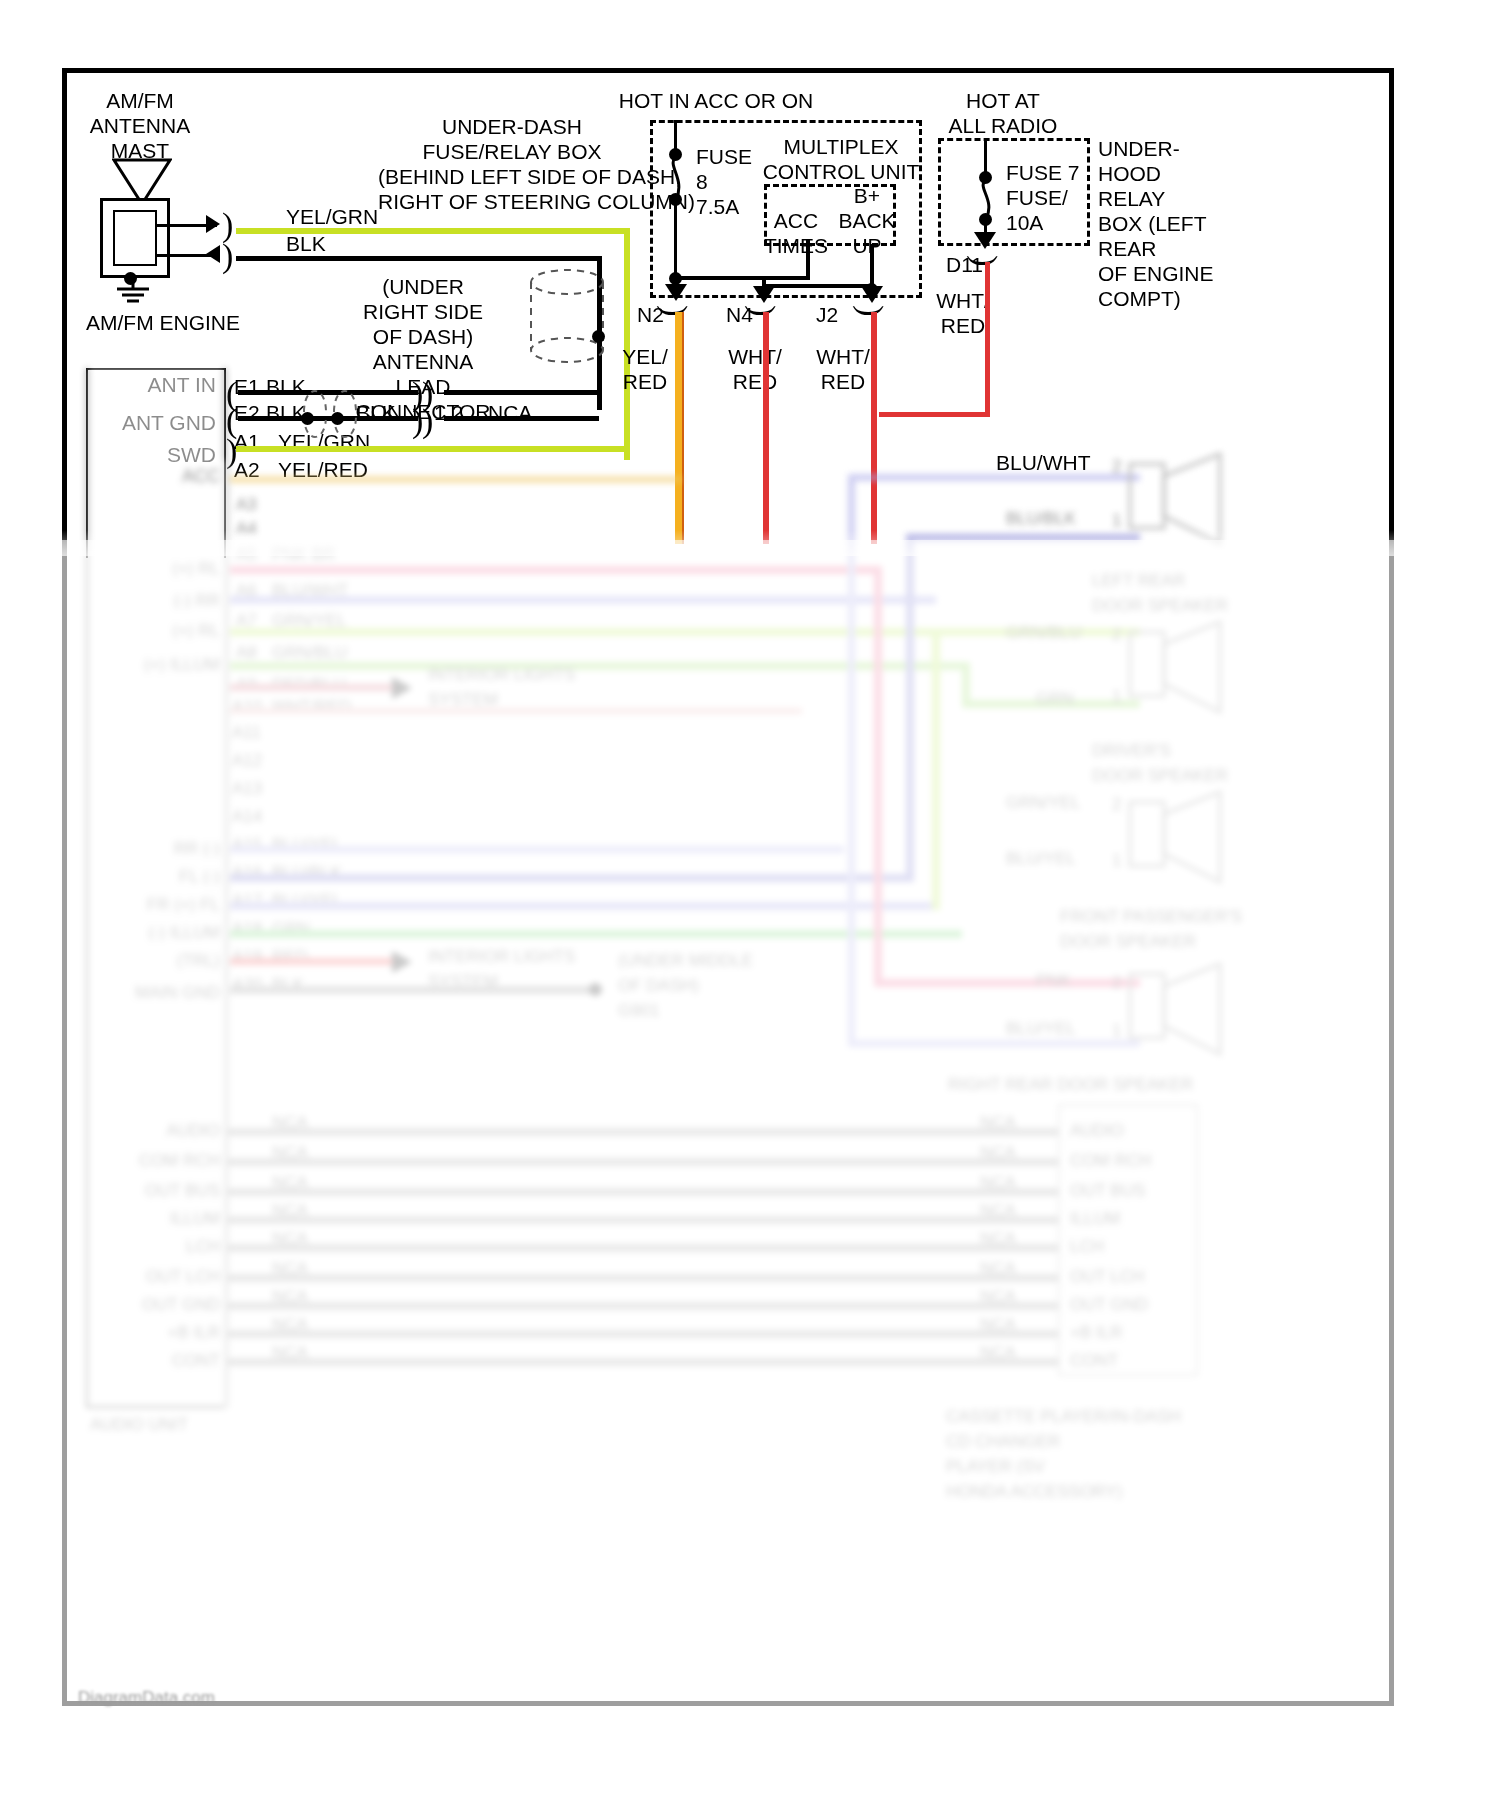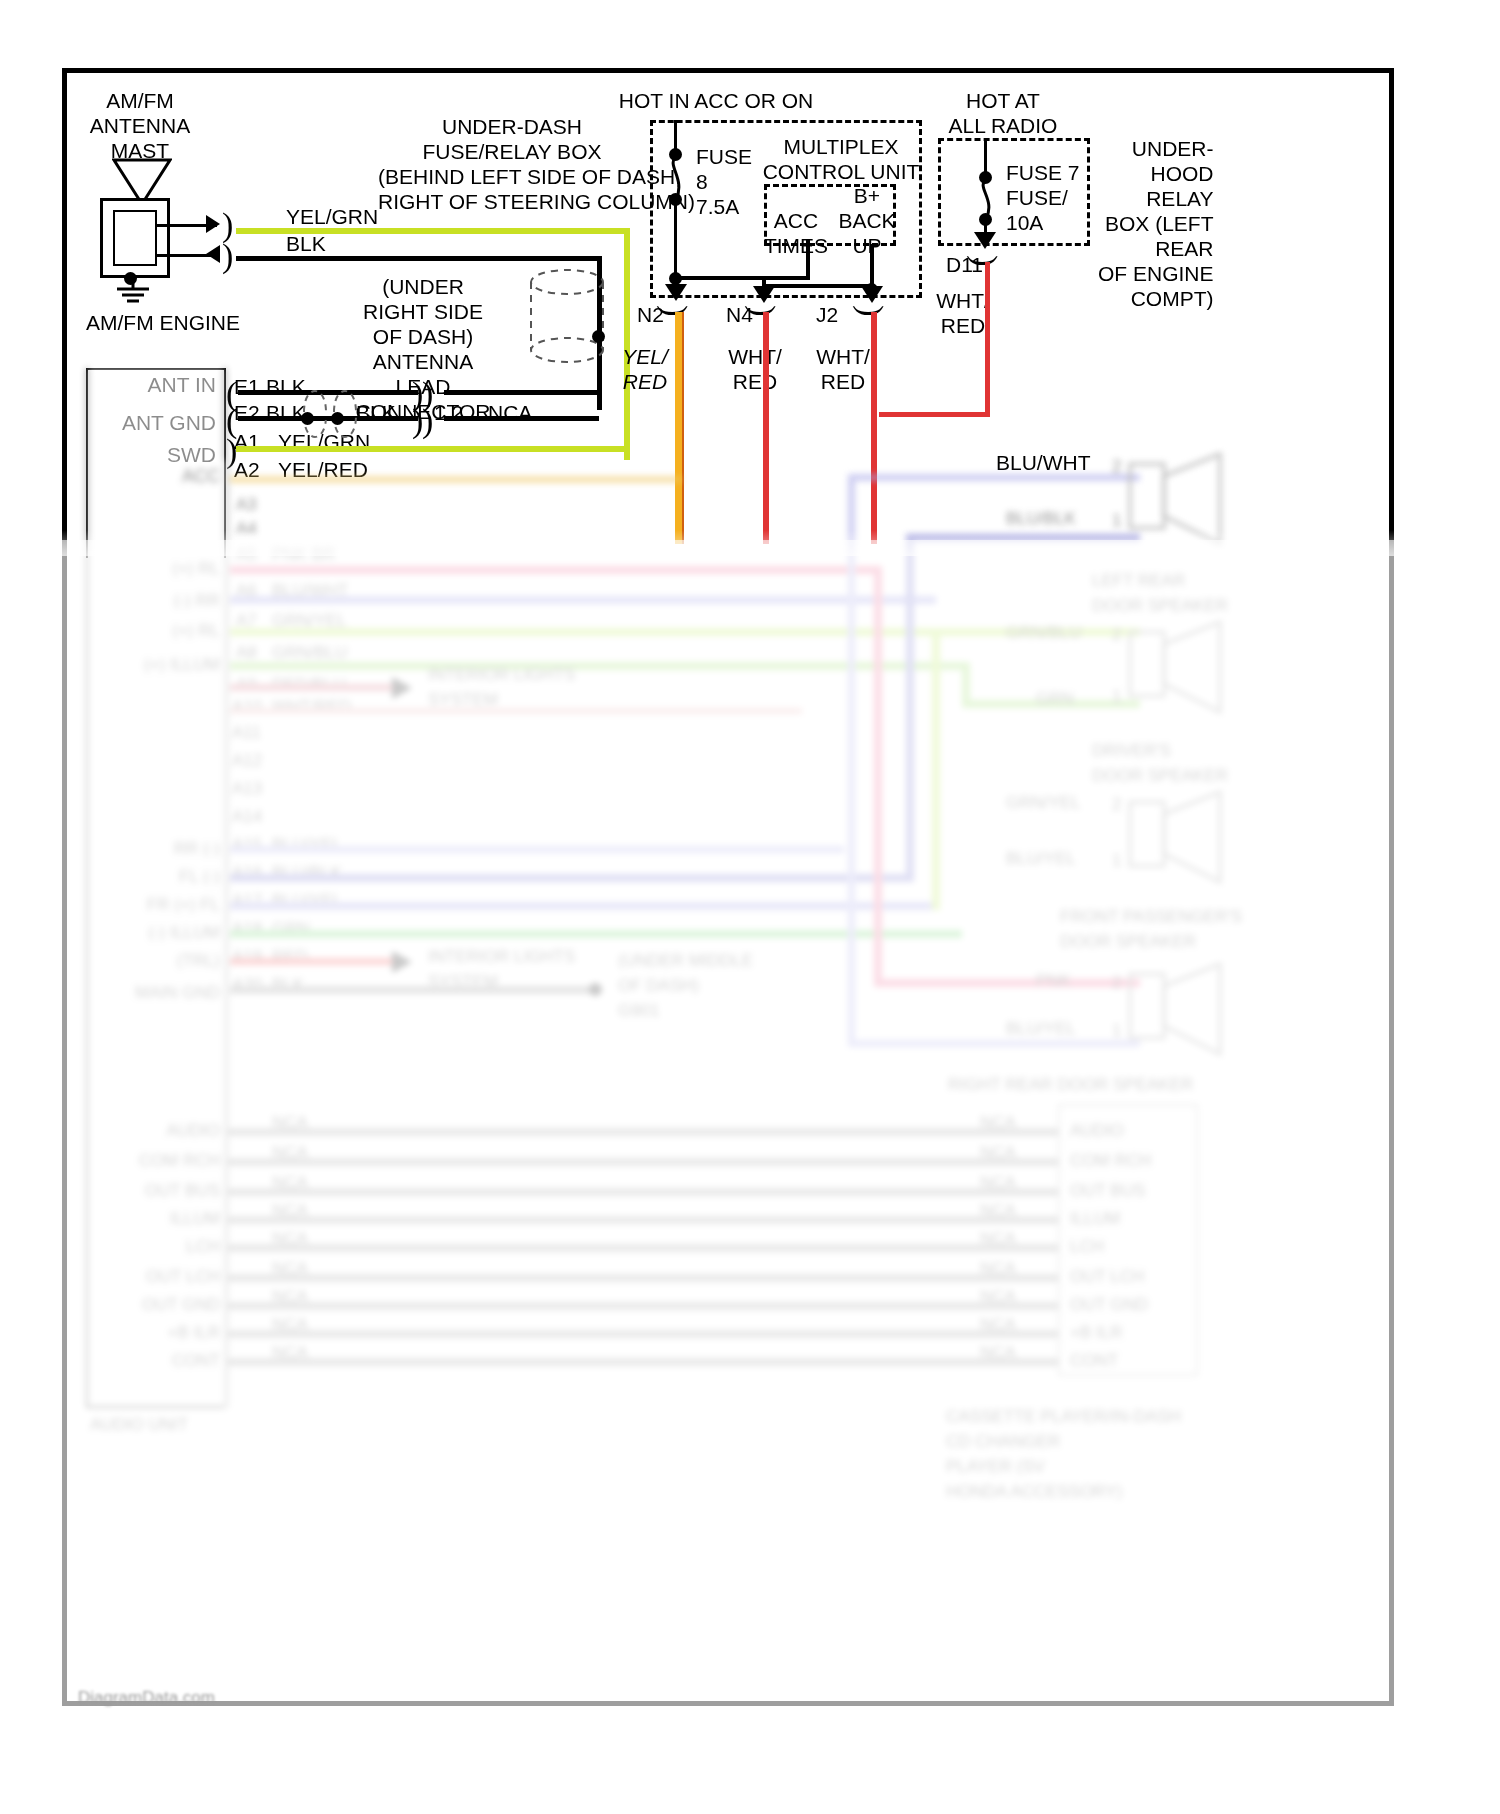--- a/index.html
+++ b/index.html
@@ -200,21 +200,21 @@
   <div class="arrd" style="left:753px;top:286px;"></div>
   <div class="arrd" style="left:861px;top:286px;"></div>
 
   <div class="t" style="left:637px;top:302px;">N2</div>
   <div class="t" style="left:726px;top:302px;">N4</div>
   <div class="t" style="left:816px;top:302px;">J2</div>
   <div class="brk" style="left:669px;top:294px;transform:rotate(90deg);">)</div>
   <div class="brk" style="left:757px;top:294px;transform:rotate(90deg);">)</div>
   <div class="brk" style="left:865px;top:294px;transform:rotate(90deg);">)</div>
 
-  <div class="t tc" style="left:614px;top:344px;width:62px;font-style:italic;">YEL/
+  <div class="t tc" style="left:614px;top:344px;width:62px;">YEL/
 RED</div>
   <div class="t tc" style="left:724px;top:344px;width:62px;">WHT/
 RED</div>
   <div class="t tc" style="left:812px;top:344px;width:62px;">WHT/
 RED</div>
 
   <div class="w" style="left:675px;top:312px;width:7px;height:232px;background:#f5b01f;border-right:2px solid #d06010;"></div>
   <div class="w" style="left:763px;top:312px;width:6px;height:232px;background:#e03434;"></div>
   <div class="w" style="left:871px;top:312px;width:6px;height:232px;background:#e03434;"></div>
 
@@ -232,21 +232,21 @@
   <div class="t" style="left:1006px;top:160px;">FUSE 7
 FUSE/
 10A</div>
   <div class="t" style="left:946px;top:252px;">D11</div>
   <div class="brk" style="left:979px;top:244px;transform:rotate(90deg);">)</div>
   <div class="t tc" style="left:932px;top:288px;width:62px;">WHT/
 RED</div>
   <div class="w" style="left:985px;top:262px;width:5px;height:154px;background:#e03434;"></div>
   <div class="h" style="left:879px;top:412px;width:111px;height:5px;background:#e03434;"></div>
 
-  <div class="t" style="left:1098px;top:136px;text-align:right;">UNDER-
+  <div class="t" style="left:1098px;top:136px;">UNDER-
 HOOD
 RELAY
 BOX (LEFT
 REAR
 OF ENGINE
 COMPT)</div>
 
   <div class="t" style="left:996px;top:450px;">BLU/WHT</div>
 
   <div id="blurwrap">

